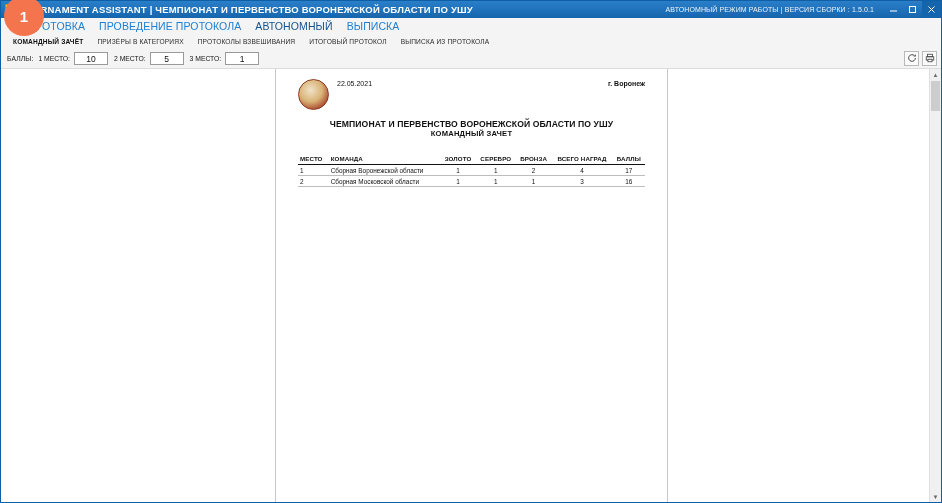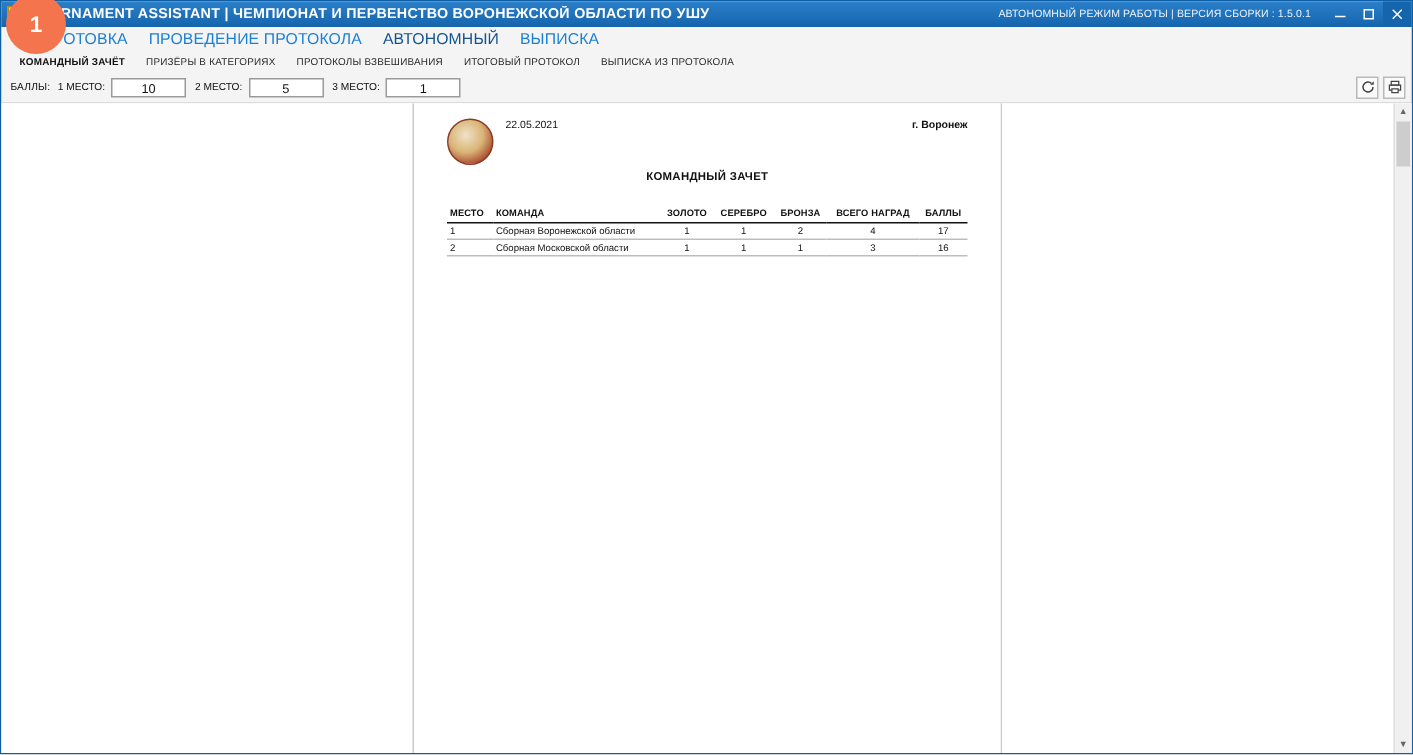--- a/index.html
+++ b/index.html
@@ -149,21 +149,21 @@
     margin-right: 6px;
   }
   .place-group .plabel {
     font-size: 6.8px;
     text-transform: uppercase;
     color: #111;
     margin-right: 4px;
     white-space: nowrap;
   }
   .num-input {
-    width: 50px;
+    width: 34px;
     height: 13px;
     border: 1px solid #9a9a9a;
     background: #ffffff;
     font-size: 8.5px;
     text-align: center;
     line-height: 13px;
     box-sizing: border-box;
     color: #111;
   }
   .toolbar-spacer { flex: 1 1 auto; }
@@ -415,20 +415,21 @@
 
     <div class="pane-center">
       <div class="doc-page">
 
         <div class="doc-head">
           <div class="doc-logo"></div>
           <div class="doc-date">22.05.2021</div>
           <div class="doc-city">г. Воронеж</div>
         </div>
 
+        <div class="doc-title">ЧЕМПИОНАТ И ПЕРВЕНСТВО ВОРОНЕЖСКОЙ ОБЛАСТИ ПО УШУ</div>
         <div class="doc-subtitle">КОМАНДНЫЙ ЗАЧЕТ</div>
 
         <table class="results">
           <thead>
             <tr>
               <th>МЕСТО</th>
               <th>КОМАНДА</th>
               <th class="c">ЗОЛОТО</th>
               <th class="c">СЕРЕБРО</th>
               <th class="c">БРОНЗА</th>

